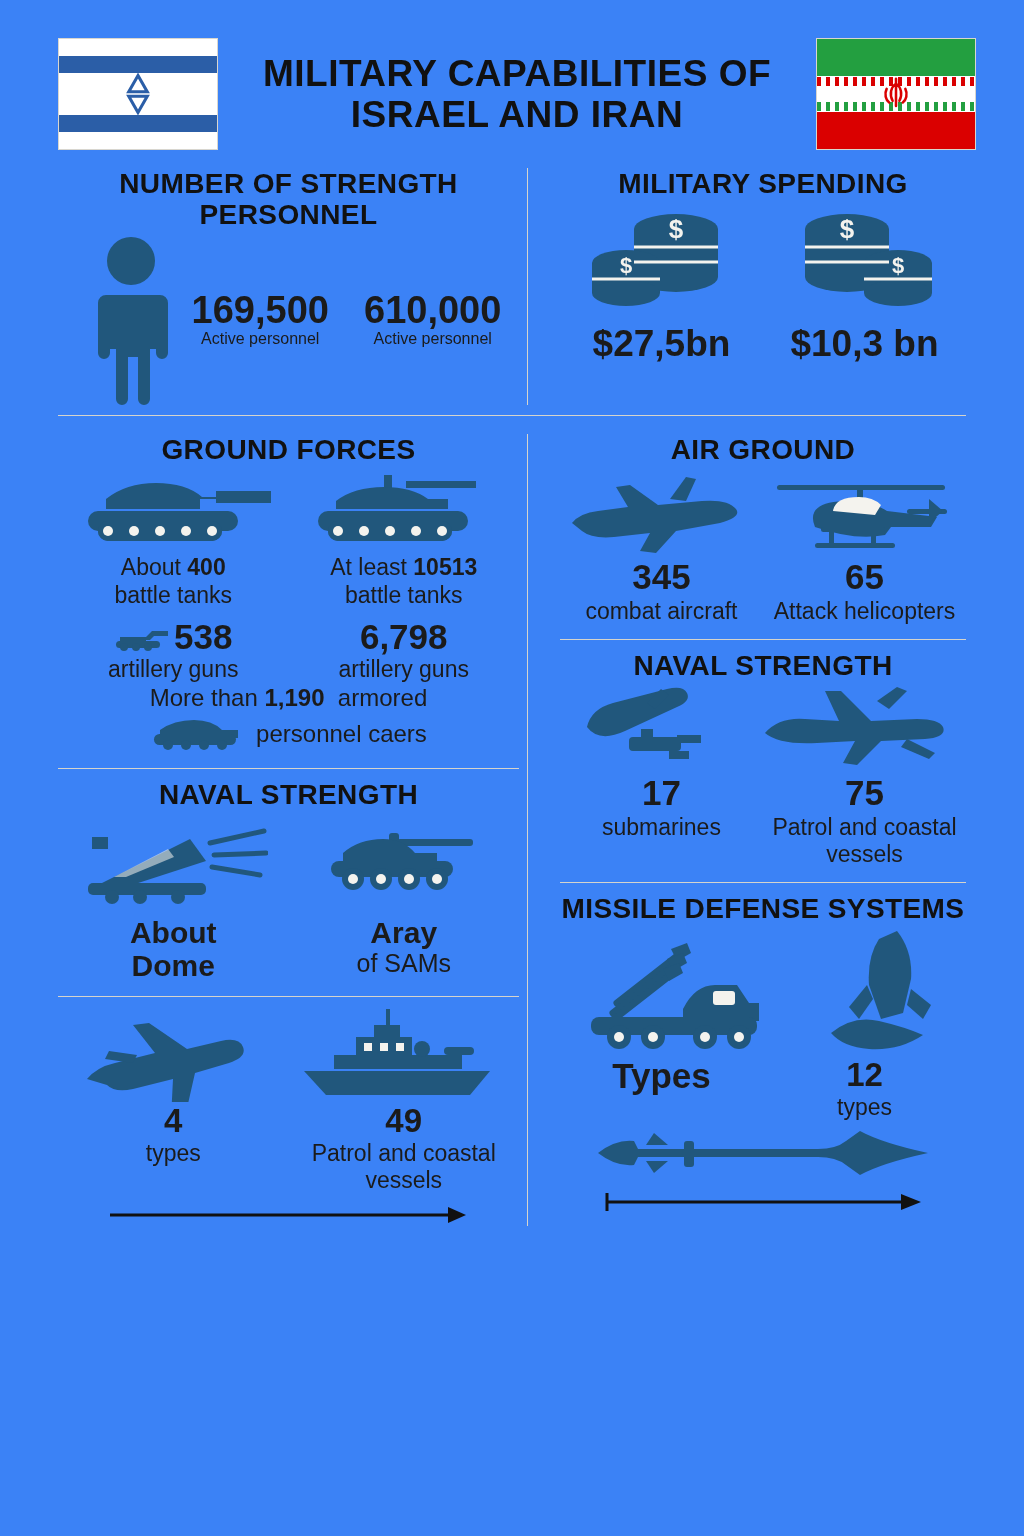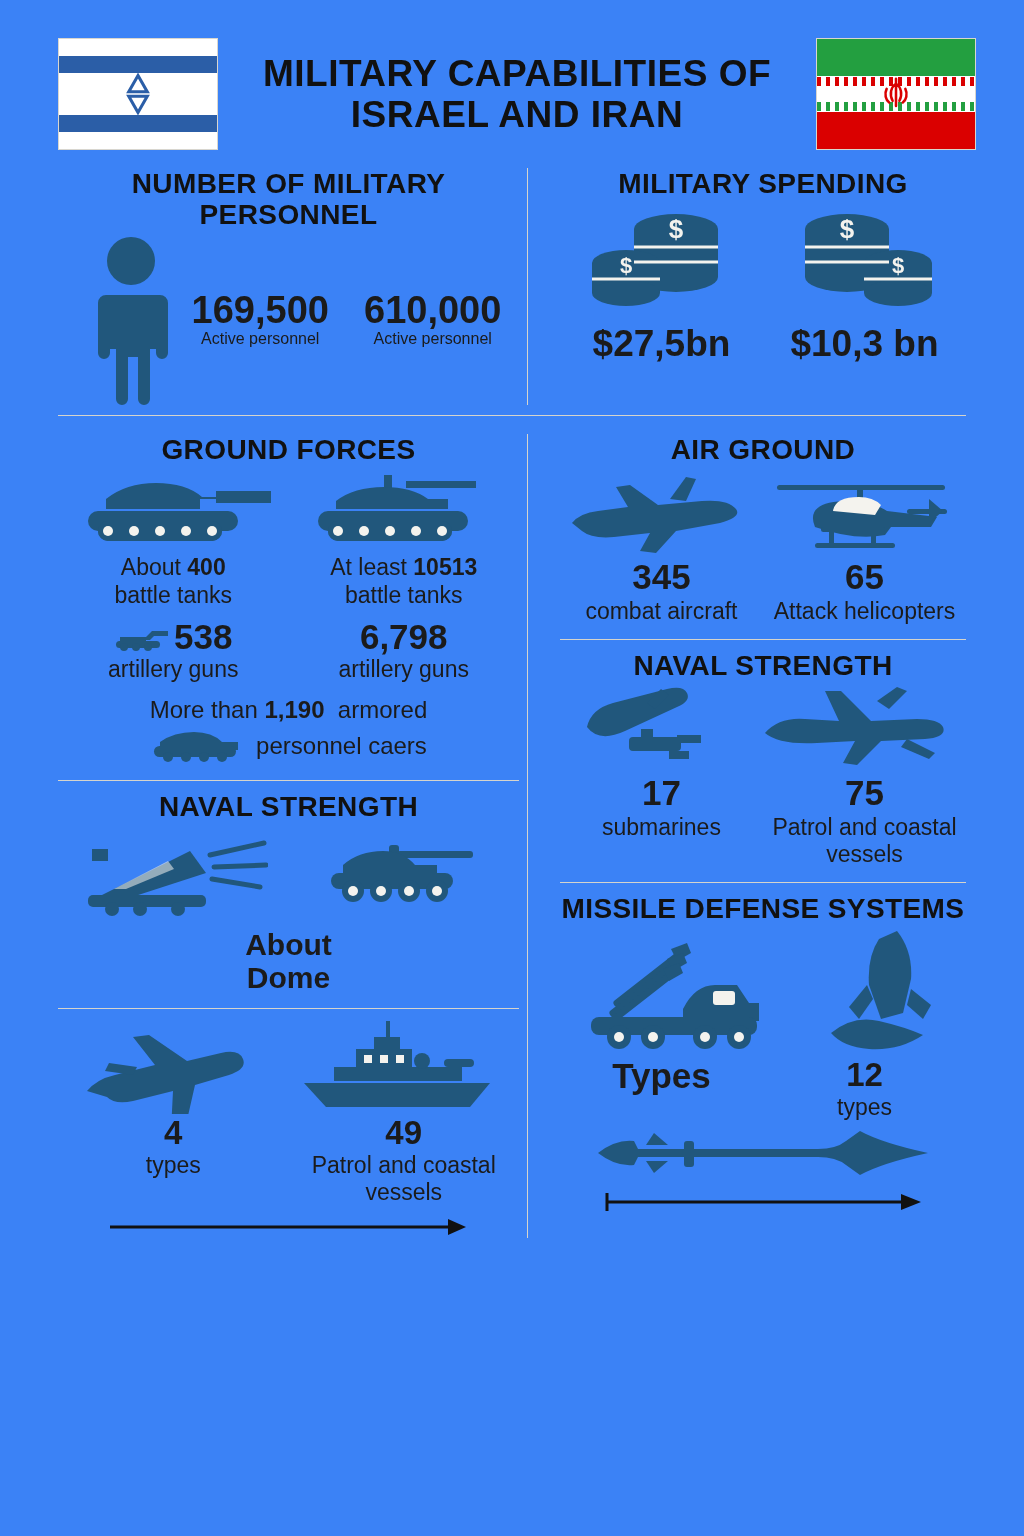--- a/index.html
+++ b/index.html
@@ -235,21 +235,21 @@
       <div class="kufic k2"></div>
       <svg class="emblem" viewBox="0 0 40 40">
         <path d="M20 2 C20 12 20 22 20 34 M20 8 C14 12 12 20 16 28 M20 8 C26 12 28 20 24 28 M9 14 C6 20 8 27 12 30 M31 14 C34 20 32 27 28 30" stroke="#da0000" stroke-width="3" fill="none" stroke-linecap="round"></path>
       </svg>
     </div>
   </div>
 
   <div class="columns">
 
     <div class="col-left">
-      <div class="section-title">NUMBER OF MILITARY PERSONNEL</div>
+      <div class="section-title">NUMBER OF STRENGTH PERSONNEL</div>
 
       <div class="personnel-row">
         <svg width="86" height="170" viewBox="0 0 86 170">
           <circle cx="43" cy="26" r="24" fill="#21577c"></circle>
           <path d="M14 60 h58 a8 8 0 0 1 8 8 v50 a6 6 0 0 1 -12 0 v-4 h-6 v50 a6 6 0 0 1 -12 0 v-42 h-10 v42 a6 6 0 0 1 -12 0 v-50 h-6 v4 a6 6 0 0 1 -12 0 v-50 a8 8 0 0 1 8 -8 z" fill="#21577c"></path>
         </svg>
 
         <div class="personnel-figures">
           <div class="pfig">
             <div class="num">169,500</div>
@@ -396,21 +396,21 @@
               <span class="big">538</span>
             </div>
             <div class="gf-line">artillery guns</div>
           </div>
           <div class="cell">
             <div class="big">6,798</div>
             <div class="gf-line">artillery guns</div>
           </div>
         </div>
 
-        <div style="margin-top:12px;">
+        <div style="margin-top:0;">
           <div class="gf-line" style="font-size:24px;">
             <span>More than </span><b>1,190</b>&nbsp;&nbsp;<span>armored</span>
           </div>
           <div style="display:flex;align-items:center;justify-content:center;gap:10px;margin-top:2px;">
             <svg width="96" height="40" viewBox="0 0 96 40">
               <g fill="#21577c">
                 <path d="M10 16 q14 -10 34 -10 q18 0 28 10 h16 v8 H10 z"></path>
                 <rect x="4" y="20" width="82" height="11" rx="5.5"></rect>
                 <circle cx="18" cy="31" r="5"></circle>
                   <circle cx="36" cy="31" r="5"></circle>
@@ -466,20 +466,24 @@
                 <circle cx="128" cy="62" r="5"></circle>
             </g>
           </svg>
         </div>
 
         <div class="pair" style="margin-top:4px;">
           <div class="cell">
             <div class="iron-label">About</div>
             <div class="iron-label">Dome</div>
           </div>
+          <div class="cell">
+            <div class="iron-label">Aray</div>
+            <div class="iron-sub">of SAMs</div>
+          </div>
         </div>
       </div>
 
       <div class="hrule"></div>
 
       <div>
         <div class="icon-row">
           <svg width="190" height="95" viewBox="0 0 190 95">
             <g fill="#21577c">
               <path d="M14 72 q10 -12 28 -16 l40 -10 l-22 -28 l16 -2 l38 26 l34 -8 q18 -4 22 6 q4 10 -14 16 l-34 10 l-10 44 l-14 2 l2 -40 l-40 10 q-18 4 -26 -4 z"></path>

